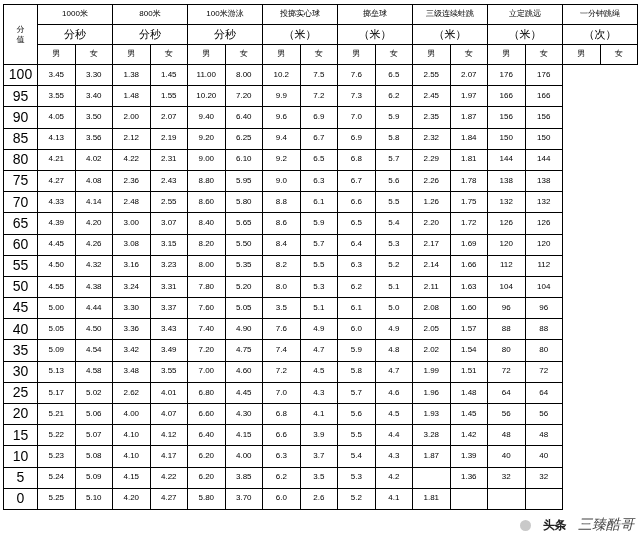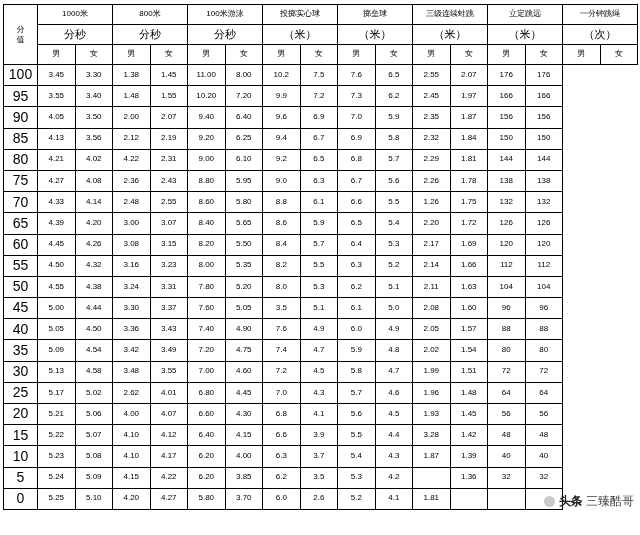--- a/index.html
+++ b/index.html
@@ -44,40 +44,40 @@
   .corner span{display:block;}
   tbody td{height:20.2px;}
   .val{font-size:8px;}
   
   col.c-score{width:34px;}
   col.c-d{width:37.5px;}
   
   #watermark{
     position:absolute;
     right:6px;
-    bottom:25px;
+    bottom:1px;
     display:flex;
     align-items:center;
-    gap:4px;
+    gap:12px;
     font-size:12px;
     color:#333;
     background:rgba(255,255,255,0.0);
   }
   #watermark .logo{
     font-weight:bold;
     font-size:12px;
     color:#222;
     letter-spacing:-0.5px;
   }
   #watermark .dot{
     display:inline-block;
     width:11px;height:11px;border-radius:50%;
     background:#c9c9c9;
   }
-  #watermark .wm-text{color:#444;font-size:12px;}
+  #watermark .wm-text{color:#444;font-size:14px;font-style:italic;}
 </style>
 </head>
 <body>
 
 <div id="sheet">
 
   <table>
     <colgroup id="cols">
         <col class="c-score">
         <col class="c-d">

